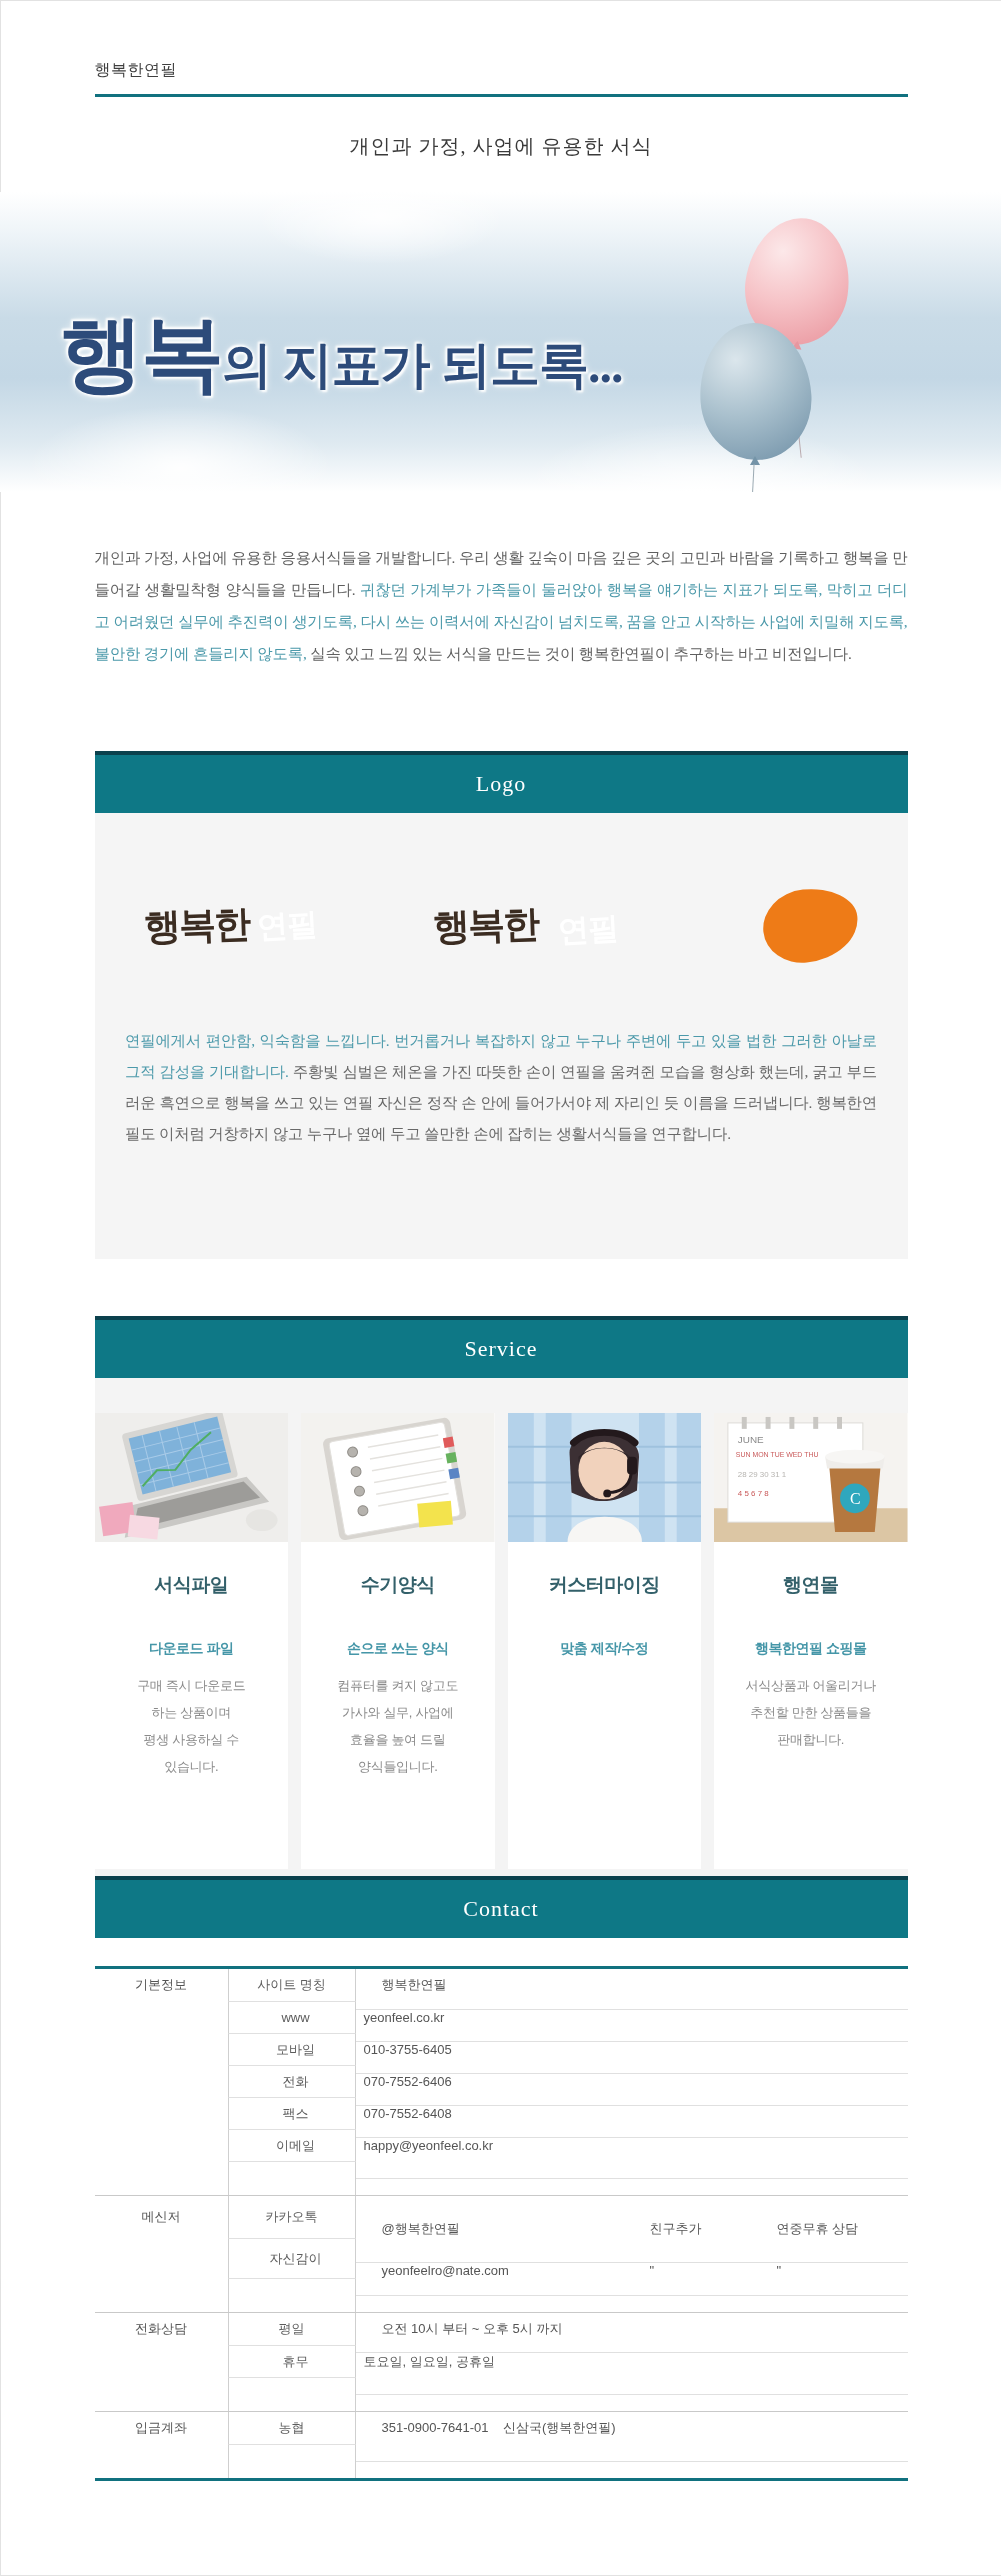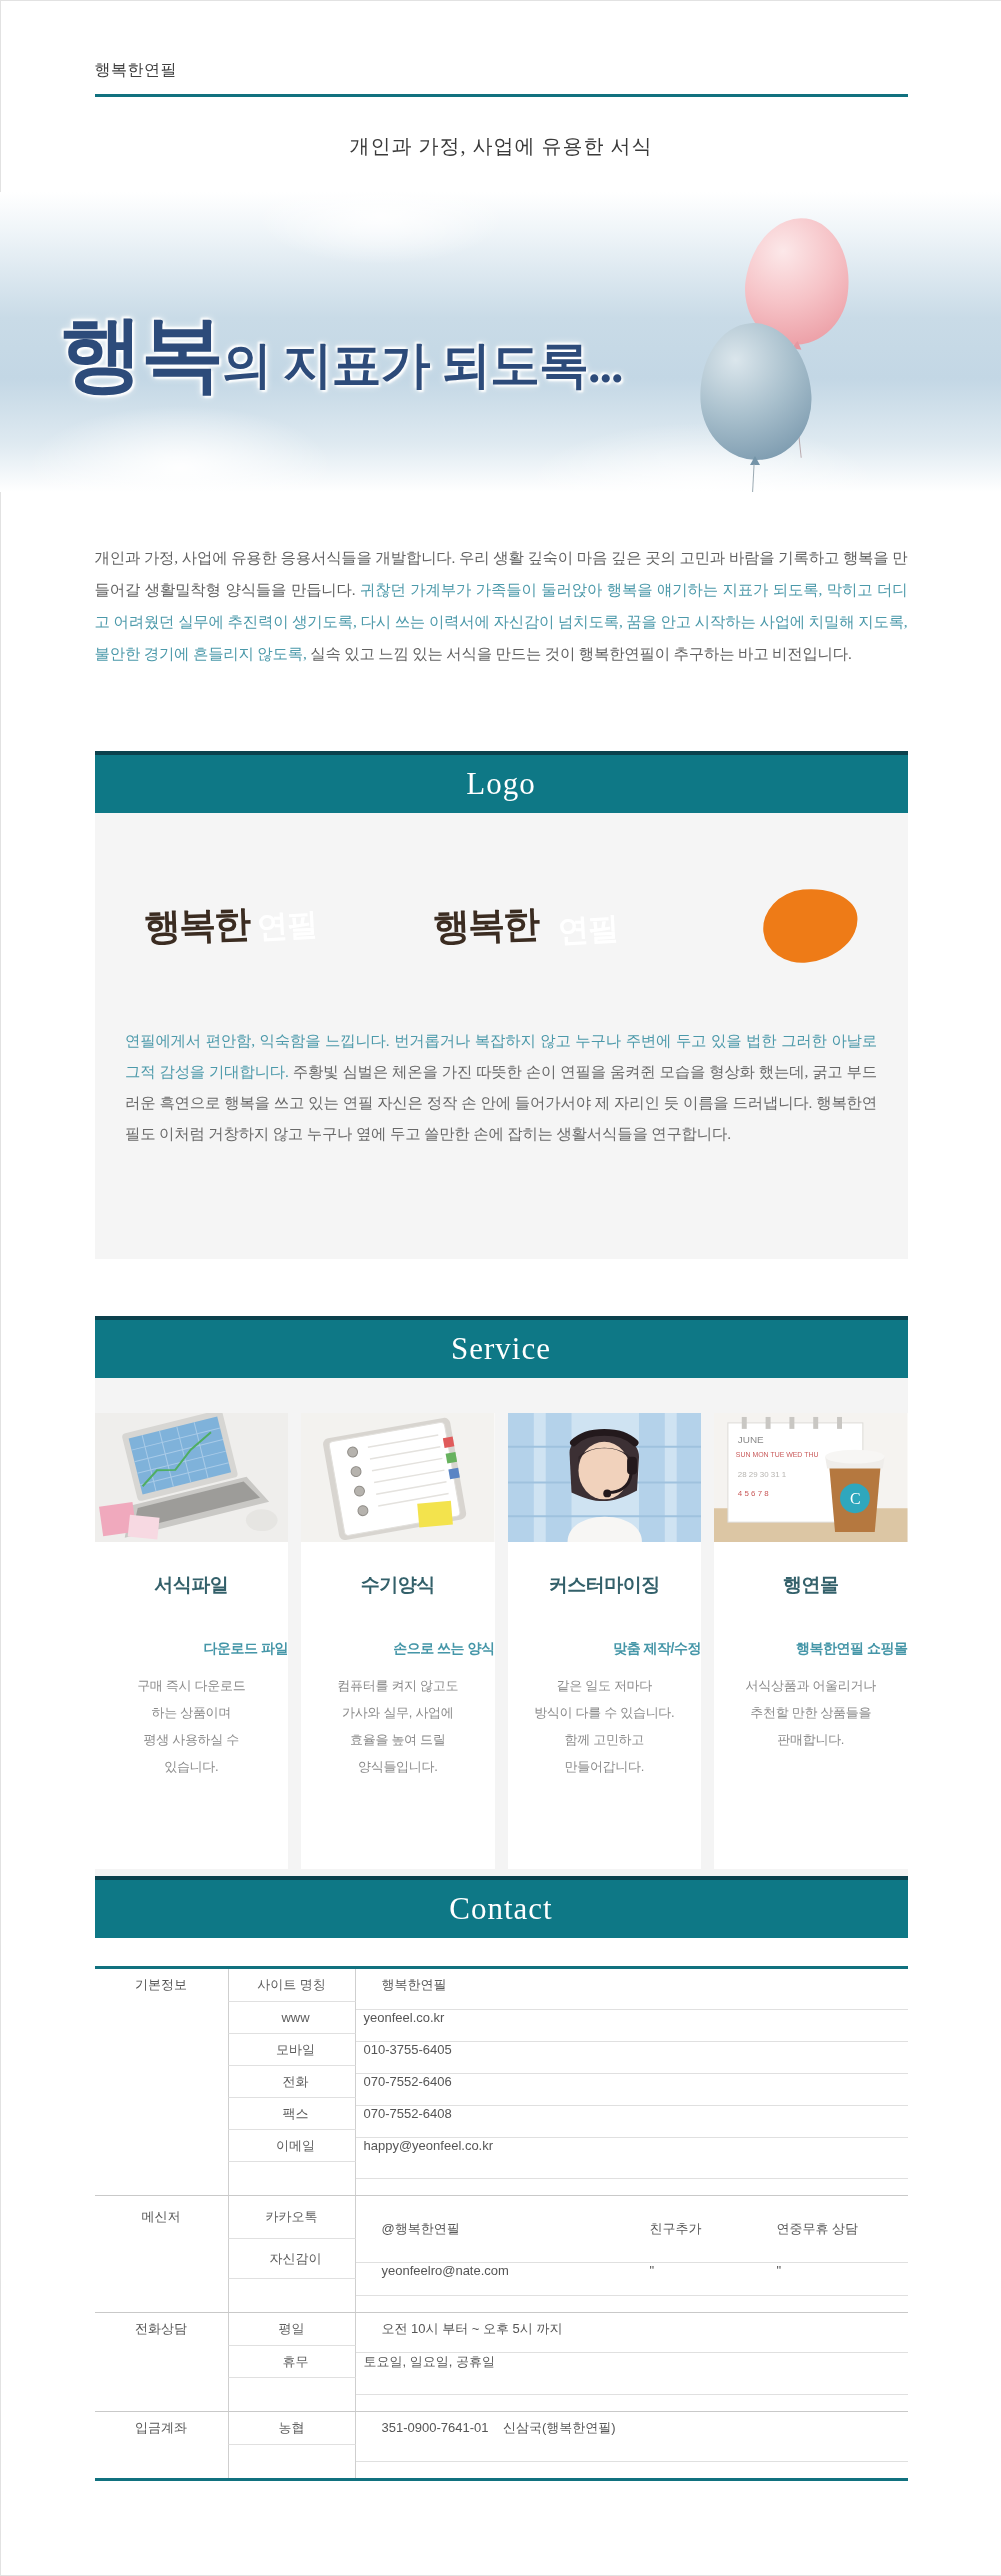--- a/index.html
+++ b/index.html
@@ -56,21 +56,21 @@
     font-size:15.4px; line-height:32px; letter-spacing:-0.2px;
   }
   .t-gray { color:#5f5f5f; }
   .t-teal { color:#4b99aa; }
 
   
   .band {
     margin:0 auto; width:813px; height:62px; background:#0e7886;
     border-top:4px solid #0b414d; text-align:center;
   }
-  .band-title { color:#ffffff; font-size:31px; line-height:57px; letter-spacing:1px; font-weight:400; }
+  .band-title { color:#ffffff; font-size:22px; line-height:57px; letter-spacing:1px; font-weight:400; }
   .band-logo { margin-top:81px; }
   .band-service { margin-top:57px; }
 
   
   .panel { width:813px; margin:0 auto; background:#f5f5f5; }
   .panel-logo { height:446px; padding-top:65px; }
   .logo-row { width:714px; margin:0 auto; display:flex; align-items:center; justify-content:space-between; height:95px; }
   .logo-mark { position:relative; display:flex; align-items:center; }
   .logo-word1 { font-weight:900; font-size:37px; color:#3b2c21; letter-spacing:-2px; transform:rotate(-2deg); }
   .logo-word2 { font-weight:900; font-size:31px; color:#ffffff; letter-spacing:-1px; margin-left:8px; transform:rotate(-3deg); }
@@ -85,21 +85,21 @@
   .logo-desc { width:752px; margin:52px auto 0; font-size:15.4px; line-height:31px; text-align:justify; letter-spacing:-0.2px; }
   .logo-desc .t-gray { color:#686868; }
 
   
   .panel-service { height:498px; padding-top:35px; background:#f4f4f4; }
   .svc-grid { display:grid; grid-template-columns:repeat(4,1fr); gap:13px; width:813px; margin:0 auto; }
   .svc-col { background:#ffffff; height:456px; text-align:center; }
   .svc-photo { height:129px; overflow:hidden; }
   .svc-photo svg { display:block; }
   .svc-title { margin-top:30px; font-size:19px; font-weight:bold; color:#33606a; letter-spacing:-0.5px; }
-  .svc-sub { margin-top:42px; font-size:14px; font-weight:bold; color:#4596a8; letter-spacing:-0.5px;text-align:right; }
+  .svc-sub { margin-top:42px; font-size:14px; font-weight:bold; color:#4596a8; letter-spacing:-0.5px; }
   .svc-desc { margin-top:14px; font-size:13px; color:#8a8a8a; line-height:27px; white-space:pre-line; letter-spacing:-0.3px; }
 
   
   .band-contact { margin-top:0; }
   .contact-table {
     width:813px; margin:28px auto 0;
     border-top:3px solid #11717f; border-bottom:3px solid #11717f;
     font-size:13px; color:#666;
   }
   .ct-group + .ct-group { border-top:1px solid #c9c9c9; }
@@ -256,24 +256,20 @@
           <ellipse cx="97" cy="58" rx="26" ry="29" fill="#f1d2bc"></ellipse>
           <path d="M71 52 C71 30 123 30 123 52 L123 44 C110 32 84 32 71 44 Z" fill="#2f2528"></path>
           <path d="M66 30 C80 16 114 16 128 30" fill="none" stroke="#23191c" stroke-width="7" stroke-linecap="round"></path>
           <rect x="120" y="44" width="10" height="18" rx="4" fill="#23191c"></rect>
           <path d="M124 62 C122 76 110 80 102 80" fill="none" stroke="#23191c" stroke-width="3" stroke-linecap="round"></path>
           <circle cx="100" cy="81" r="4" fill="#23191c"></circle>
         </svg>
       </div>
       <div class="svc-title">커스터마이징</div>
       <div class="svc-sub">맞춤 제작/수정</div>
-      <div class="svc-desc">같은 일도 저마다
-방식이 다를 수 있습니다.
-함께 고민하고
-만들어갑니다.</div>
     </div>
 
     <div class="svc-col">
       <div class="svc-photo">
         <svg width="100%" height="129" viewBox="0 0 195 130">
           <rect width="195" height="130" fill="#f5f3f0"></rect>
           <rect x="0" y="96" width="195" height="34" fill="#dcc6a4"></rect>
           <rect x="14" y="10" width="136" height="100" fill="#ffffff" stroke="#dddbd7"></rect>
           <g fill="#c9c7c3">
             <rect x="28" y="4" width="5" height="12"></rect>

